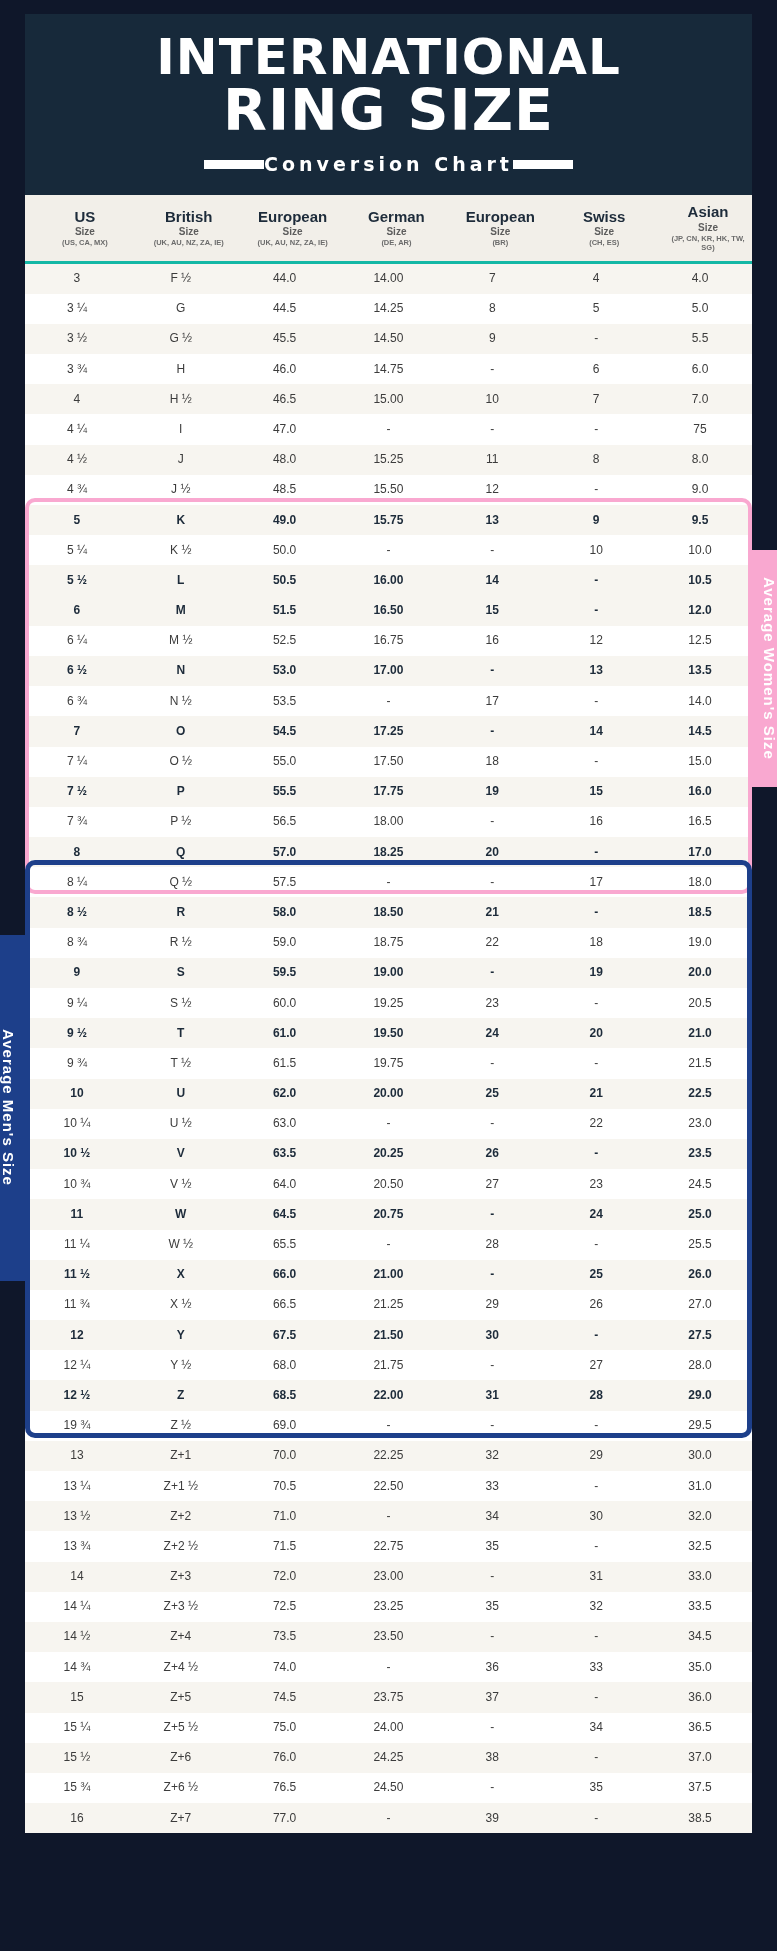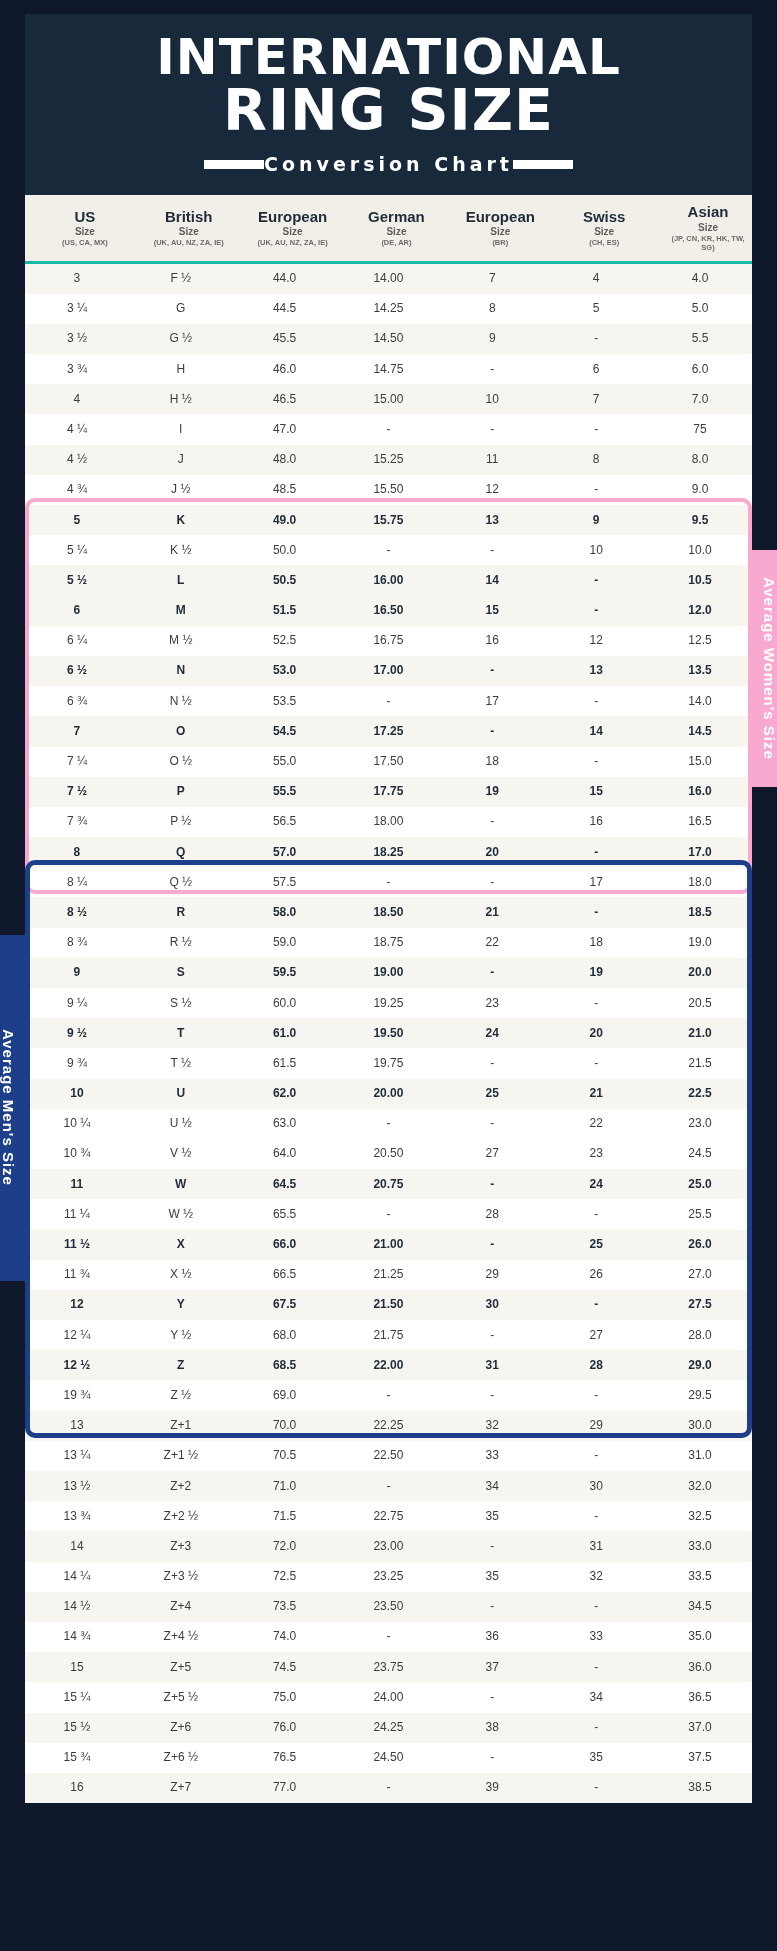--- a/index.html
+++ b/index.html
@@ -457,20 +457,29 @@
         </tr>
         <tr class="plain" id="row-29">
           <td>10 ¼</td>
           <td>U ½</td>
           <td>63.0</td>
           <td class="dash">-</td>
           <td class="dash">-</td>
           <td>22</td>
           <td>23.0</td>
         </tr>
+        <tr class="alt bold" id="row-30">
+          <td>10 ½</td>
+          <td>V</td>
+          <td>63.5</td>
+          <td>20.25</td>
+          <td>26</td>
+          <td class="dash">-</td>
+          <td>23.5</td>
+        </tr>
         <tr class="plain" id="row-31">
           <td>10 ¾</td>
           <td>V ½</td>
           <td>64.0</td>
           <td>20.50</td>
           <td>27</td>
           <td>23</td>
           <td>24.5</td>
         </tr>
         <tr class="alt bold" id="row-32">

